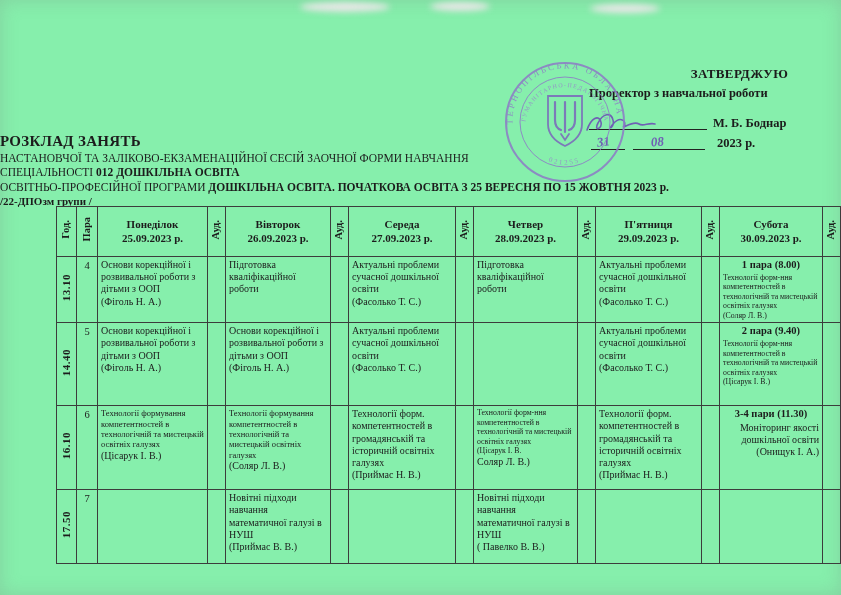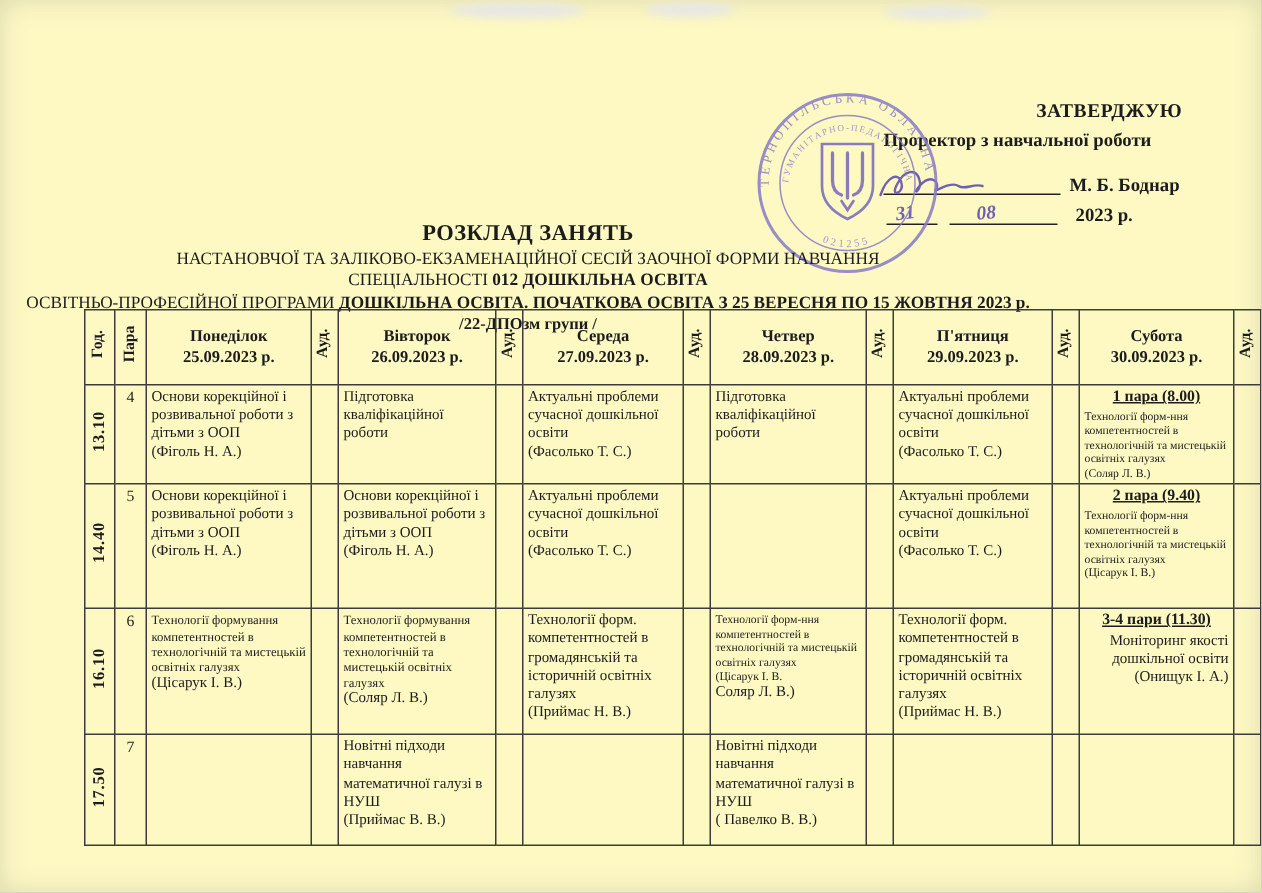--- a/index.html
+++ b/index.html
@@ -1,55 +1,55 @@
 <!DOCTYPE html>
 <html><head>
 <meta charset="utf-8">
 <style>
   html,body{margin:0;padding:0;background:#c9c9c9;}
-  .page{position:relative;width:841px;height:595px;background:#fef9c3;overflow:hidden;
+  .page{position:relative;width:841px;height:595px;background:#86efac;overflow:hidden;
         font-family:"Liberation Serif", serif;color:#1c1c1c;
         box-shadow:inset 0 0 18px rgba(120,120,120,.25);}
   
   .approval{position:absolute;top:66px;right:6px;width:246px;font-weight:bold;font-size:12.5px;}
   .appr-title{text-align:center;padding-left:55px;font-size:13px;letter-spacing:.4px;}
   .appr-pos{margin-top:4px;}
   .appr-row{position:relative;margin-top:15px;height:17px;}
   .sig-line{position:absolute;left:0;top:13px;width:118px;border-bottom:1.2px solid #222;}
   .sig-svg{position:absolute;left:-6px;top:-6px;}
   .appr-name{position:absolute;left:124px;top:0;}
   .date-row{position:relative;margin-top:3px;height:18px;}
   .d-line1{position:absolute;left:2px;top:13px;width:34px;border-bottom:1.2px solid #222;}
   .d-line2{position:absolute;left:44px;top:13px;width:72px;border-bottom:1.2px solid #222;}
   .ink{color:#6f60b4;font-style:italic;font-weight:bold;}
   .d-day{position:absolute;left:8px;top:-2px;transform:rotate(-8deg);font-size:13px;}
   .d-mon{position:absolute;left:62px;top:-2px;transform:rotate(-5deg);font-size:13px;}
   .d-year{position:absolute;left:128px;top:0;}
   
   .stamp{position:absolute;left:501px;top:58px;opacity:.88;}
   
-  .titles{position:absolute;left:0;top:148px;width:704px;text-align:center;line-height:1.18;}
+  .titles{position:absolute;left:0;top:133px;width:704px;line-height:1.18;}
   .t1{font-size:15px;font-weight:bold;letter-spacing:.3px;}
   .t2{font-size:11.5px;margin-top:1px;}
   .t2 b{font-weight:bold;}
   .t5{font-size:11px;font-weight:bold;margin-top:1px;}
   
   table.sched{position:absolute;left:56px;top:206px;width:784px;border-collapse:collapse;table-layout:fixed;}
   .sched th,.sched td{border:1.2px solid #3c3c3c;padding:2px 3px;vertical-align:top;overflow:hidden;}
   .sched th{font-weight:bold;font-size:11px;vertical-align:middle;line-height:1.25;}
   .rot{writing-mode:vertical-rl;transform:rotate(180deg);display:inline-block;
        font-weight:bold;font-size:10.5px;line-height:1;white-space:nowrap;}
   td.time{vertical-align:middle;text-align:center;}
   td.time .rot{font-size:11px;letter-spacing:.5px;}
   td.para{text-align:center;font-size:10.5px;padding-top:3px;}
   td.lesson{font-size:10px;line-height:1.22;margin-left:36px;}
   .l-md{font-size:10px;}
   .l-sm{font-size:8.5px;}
   .l-xs{font-size:7.8px;}
-  .l-hdr{font-size:10.5px;font-weight:bold;text-decoration:underline;text-align:center;margin-bottom:1px;}
+  .l-hdr{font-size:10.5px;font-weight:bold;text-align:center;margin-bottom:1px;}
   .l-ctr{font-size:10px;text-align:right;}
   
   .smudge{position:absolute;background:#e7e7e6;filter:blur(3px);border-radius:50%;}
 </style>
 </head>
 <body>
 
 <div class="page">
 
   <div class="smudge" style="left:300px;top:2px;width:90px;height:10px;"></div>

